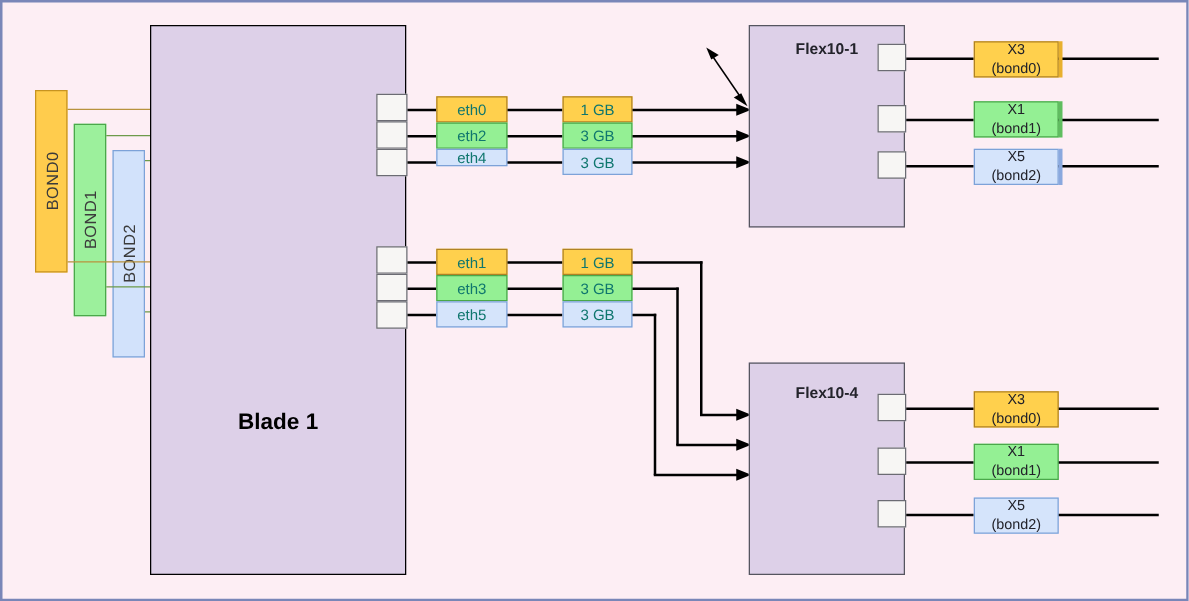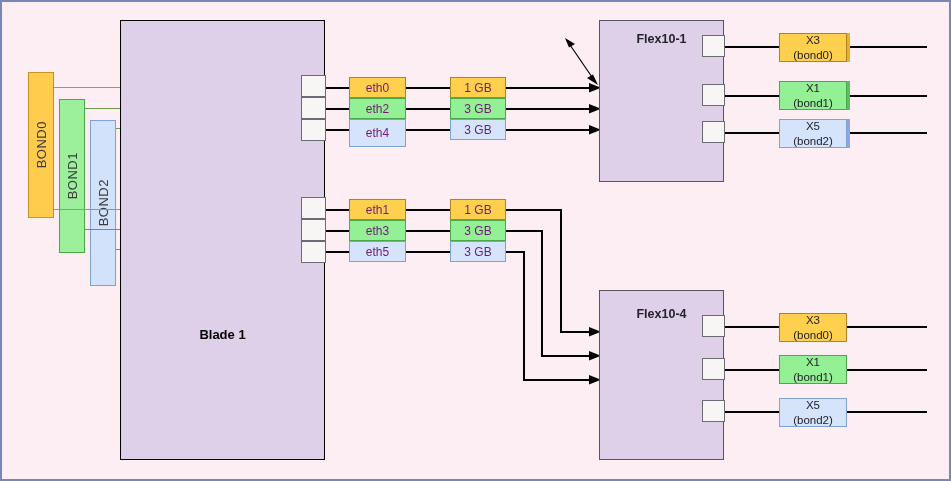--- a/index.html
+++ b/index.html
@@ -27,21 +27,21 @@
     line-height: 1.15;
   }
 
   
   .chassis-blade {
     background: #ddd0e8;
     border: 1.5px solid #000000;
   }
   .blade-label {
     position: absolute;
-    font-size: 13px;
+    font-size: 18px;
     font-weight: bold;
     color: #000;
   }
   .flex-module {
     background: #ddd0e8;
     border: 1.5px solid #55555f;
   }
   .flex-label {
     position: absolute;
     font-size: 12.5px;
@@ -75,21 +75,21 @@
   .bond2 { background: #d2e2fb; border: 1.5px solid #7da2d8; }
 
   
   .nbox {
     position: absolute;
     box-sizing: border-box;
     display: flex;
     align-items: center;
     justify-content: center;
     font-size: 12px;
-    color: #701a75;
+    color: #0f766e;
   }
   .c-orange { background: #ffd04d; border: 1px solid #b08224; }
   .c-green  { background: #94f094; border: 1px solid #4aa84a; }
   .c-blue   { background: #d5e4fb; border: 1px solid #7da2d8; }
 
   .uplink {
     position: absolute;
     box-sizing: border-box;
     display: flex;
     flex-direction: column;
@@ -172,21 +172,21 @@
   <div class="ln ln-h" style="left:324px; top:85px;  width:23px;"></div>
   <div class="ln ln-h" style="left:324px; top:106px; width:23px;"></div>
   <div class="ln ln-h" style="left:324px; top:127px; width:23px;"></div>
 
   <div class="ln ln-h" style="left:324px; top:207px; width:23px;"></div>
   <div class="ln ln-h" style="left:324px; top:228px; width:23px;"></div>
   <div class="ln ln-h" style="left:324px; top:249px; width:23px;"></div>
 
   <div class="nbox c-orange" style="left:347px; top:75px; width:57px; height:21px;">eth0</div>
   <div class="nbox c-green" style="left:347px; top:96px; width:57px; height:21px;">eth2</div>
-  <div class="nbox c-blue" style="left:347px; top:117px; width:57px; height:28px;">eth4</div>
+  <div class="nbox c-blue" style="left:347px; top:117px; width:57px; height:14px;">eth4</div>
 
   <div class="ln ln-h" style="left:404px; top:85px;  width:44px;"></div>
   <div class="ln ln-h" style="left:404px; top:106px; width:44px;"></div>
   <div class="ln ln-h" style="left:404px; top:127px; width:44px;"></div>
 
   <div class="nbox c-orange" style="left:448px; top:75px; width:56px; height:21px;">1 GB</div>
   <div class="nbox c-green" style="left:448px; top:96px; width:56px; height:21px;">3 GB</div>
   <div class="nbox c-blue" style="left:448px; top:117px; width:56px; height:21px;">3 GB</div>
 
   <div class="nbox c-orange" style="left:347px; top:197px; width:57px; height:21px;">eth1</div>

